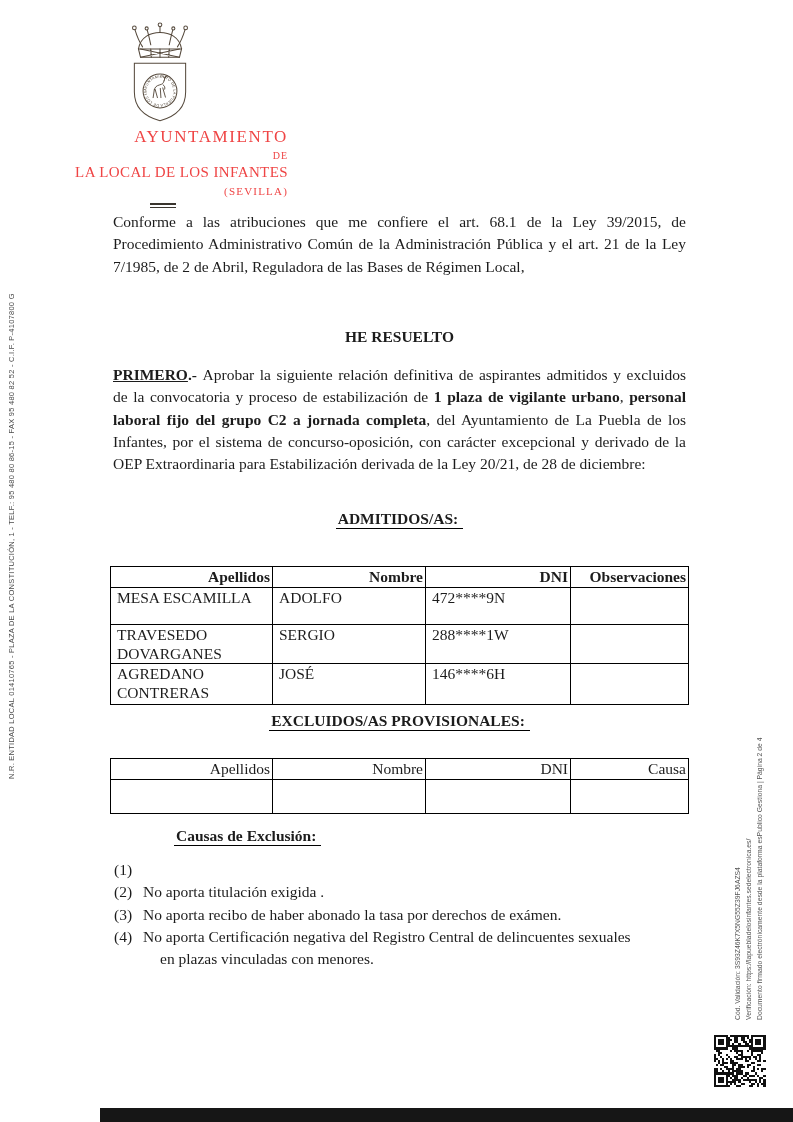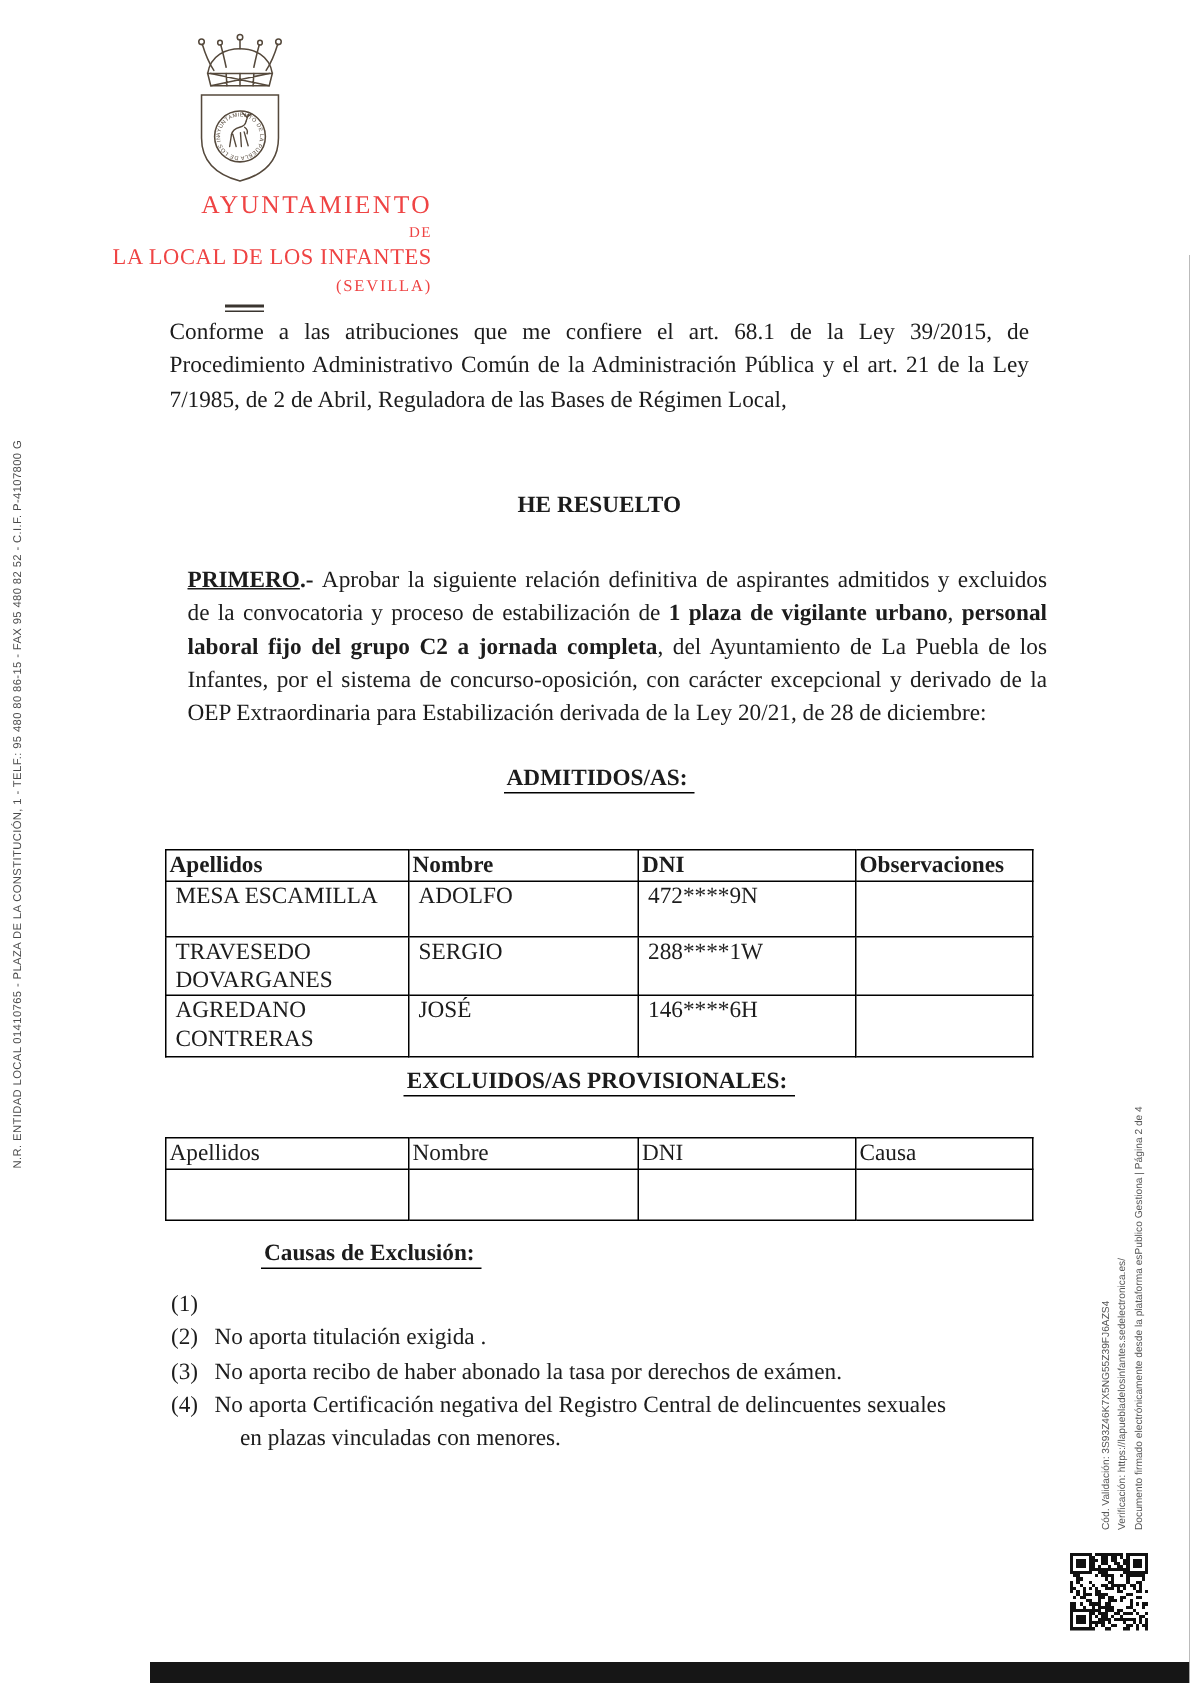--- a/index.html
+++ b/index.html
@@ -20,34 +20,34 @@
   .orgblock{position:absolute;left:38px;top:127px;width:250px;text-align:right;color:#ef4444;}
   .org1{font-size:17px;letter-spacing:1.6px;}
   .org2{font-size:10px;margin-top:3px;letter-spacing:1px;}
   .org3{font-size:15px;margin-top:3px;letter-spacing:.4px;}
   .org4{font-size:11px;margin-top:4px;letter-spacing:1.2px;}
   .orgrule{width:26px;margin:6px auto 0;height:2px;border-top:2px solid #3a352f;border-bottom:1px solid #3a352f;}
 
   
   .intro{position:absolute;left:113px;top:211px;width:573px;margin:0;font-size:15.5px;line-height:22.3px;text-align:justify;}
   .resheading{position:absolute;left:113px;top:328px;width:573px;text-align:center;font-weight:bold;font-size:15.5px;}
-  .primero{position:absolute;left:113px;top:364px;width:573px;margin:12px;font-size:15.5px;line-height:22.3px;text-align:justify;}
+  .primero{position:absolute;left:113px;top:364px;width:573px;margin:0;font-size:15.5px;line-height:22.3px;text-align:justify;}
   .primero .b{font-weight:bold;}
   .primero .u{text-decoration:underline;}
 
   .h-center{position:absolute;left:113px;width:573px;text-align:center;font-weight:bold;font-size:15.5px;}
   .h-admitted{top:510px;}
   .h-excluded{top:712px;}
   .hu{border-bottom:1.5px solid #000;padding:0 5px 1px 2px;}
 
   table{border-collapse:collapse;font-size:15.5px;line-height:19px;table-layout:fixed;}
   .t1{position:absolute;left:110px;top:566px;width:578px;}
   .t2{position:absolute;left:110px;top:758px;width:578px;}
   th,td{border:1.7px solid #000;padding:0 6px;vertical-align:top;overflow:hidden;}
-  th{text-align:left;height:20px;padding:0 2px;}
+  th{text-align:right;height:20px;padding:0 2px;}
   .t1 th{font-weight:bold;}
   .t2 th{font-weight:normal;}
   .t1 tbody tr:nth-child(1) td{height:36px;}
   .t1 tbody tr:nth-child(2) td{height:38px;}
   .t1 tbody tr:nth-child(3) td{height:40px;}
   .t2 tbody td{height:33px;}
 
   .h-causes{position:absolute;left:174px;top:827px;font-weight:bold;font-size:15.5px;}
   .causes{position:absolute;left:114px;top:859px;width:576px;font-size:15.5px;line-height:22.3px;}
   .ci{display:flex;}

